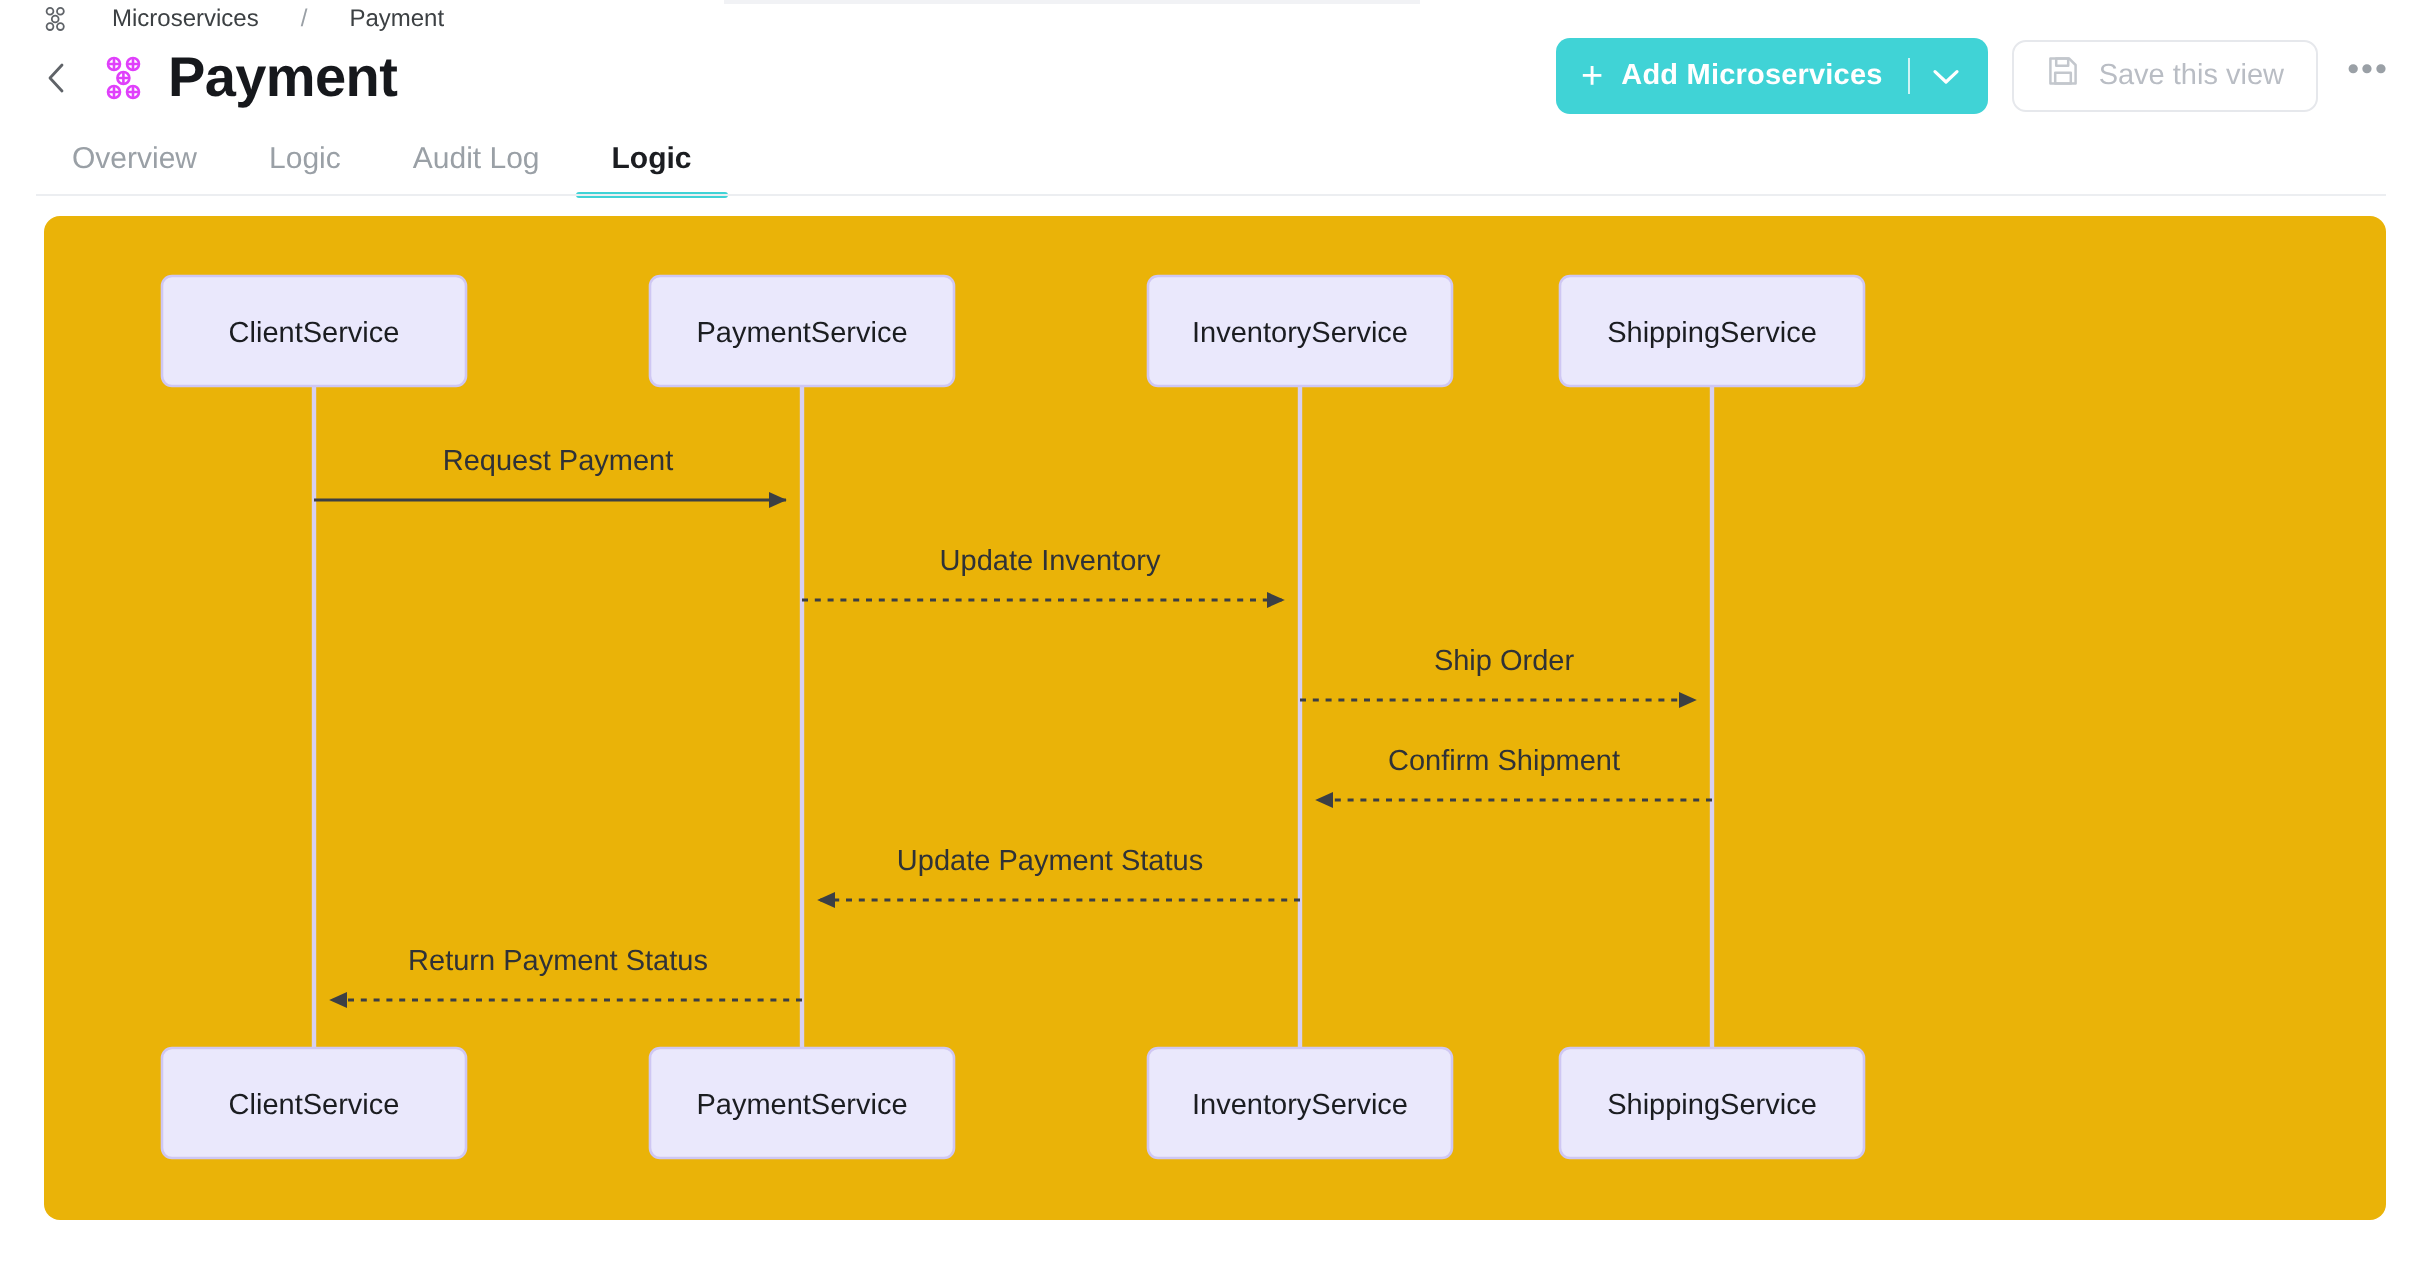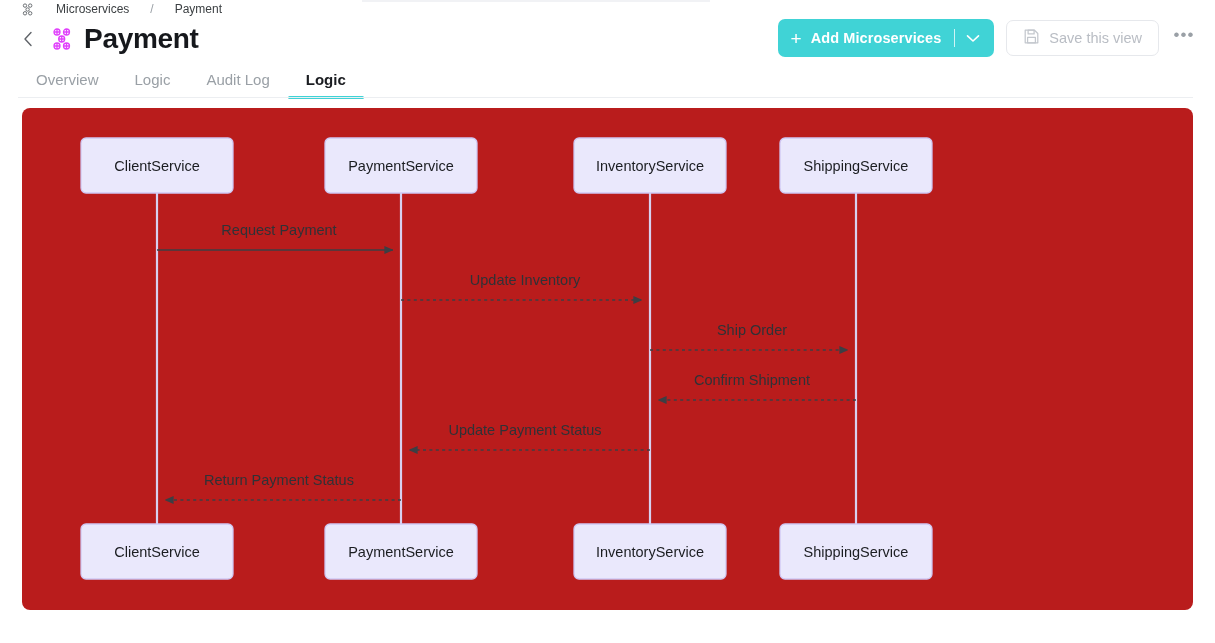--- a/index.html
+++ b/index.html
@@ -188,21 +188,21 @@
     background: #eceef1;
   }
 
   
   .panel {
     position: absolute;
     left: 22px;
     top: 108px;
     width: 1171px;
     height: 502px;
-    background: #b91c1c;
+    background: #eab308;
     border-radius: 8px;
     overflow: hidden;
   }
 
   .diagram-svg { display: block; }
 
   .svg-label {
     font-family: "Liberation Sans", sans-serif;
     font-size: 14.5px;
     fill: #2f3237;

